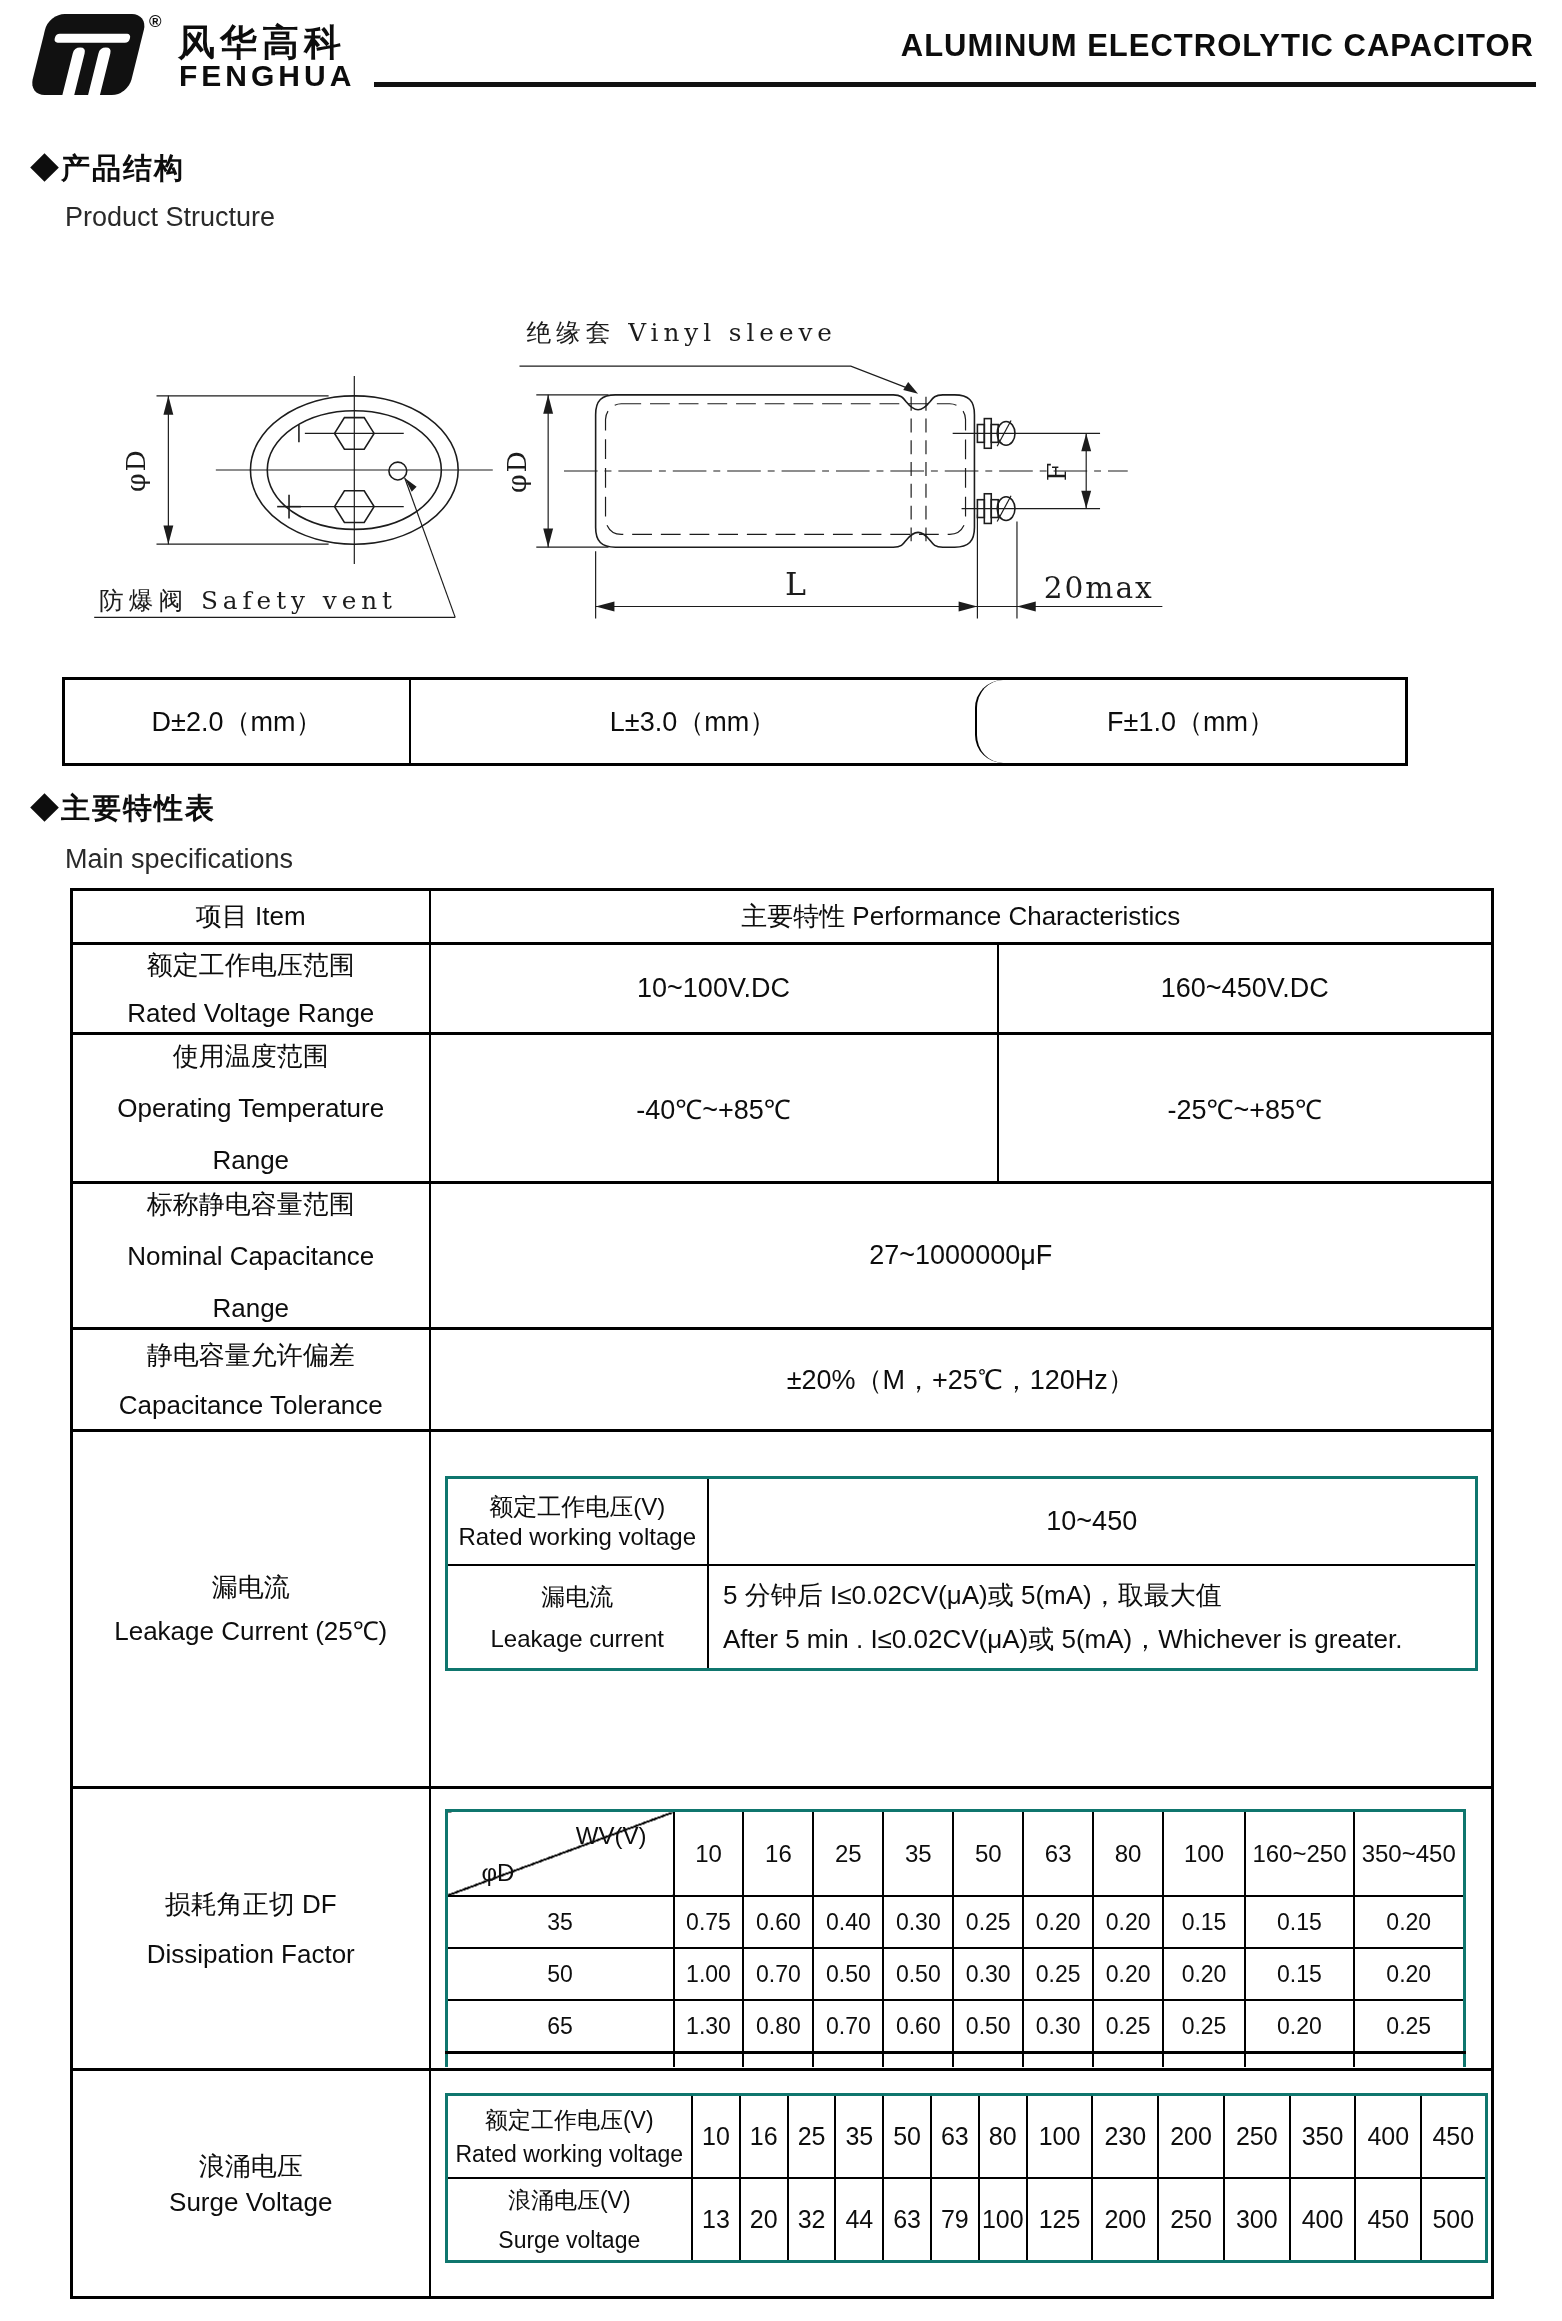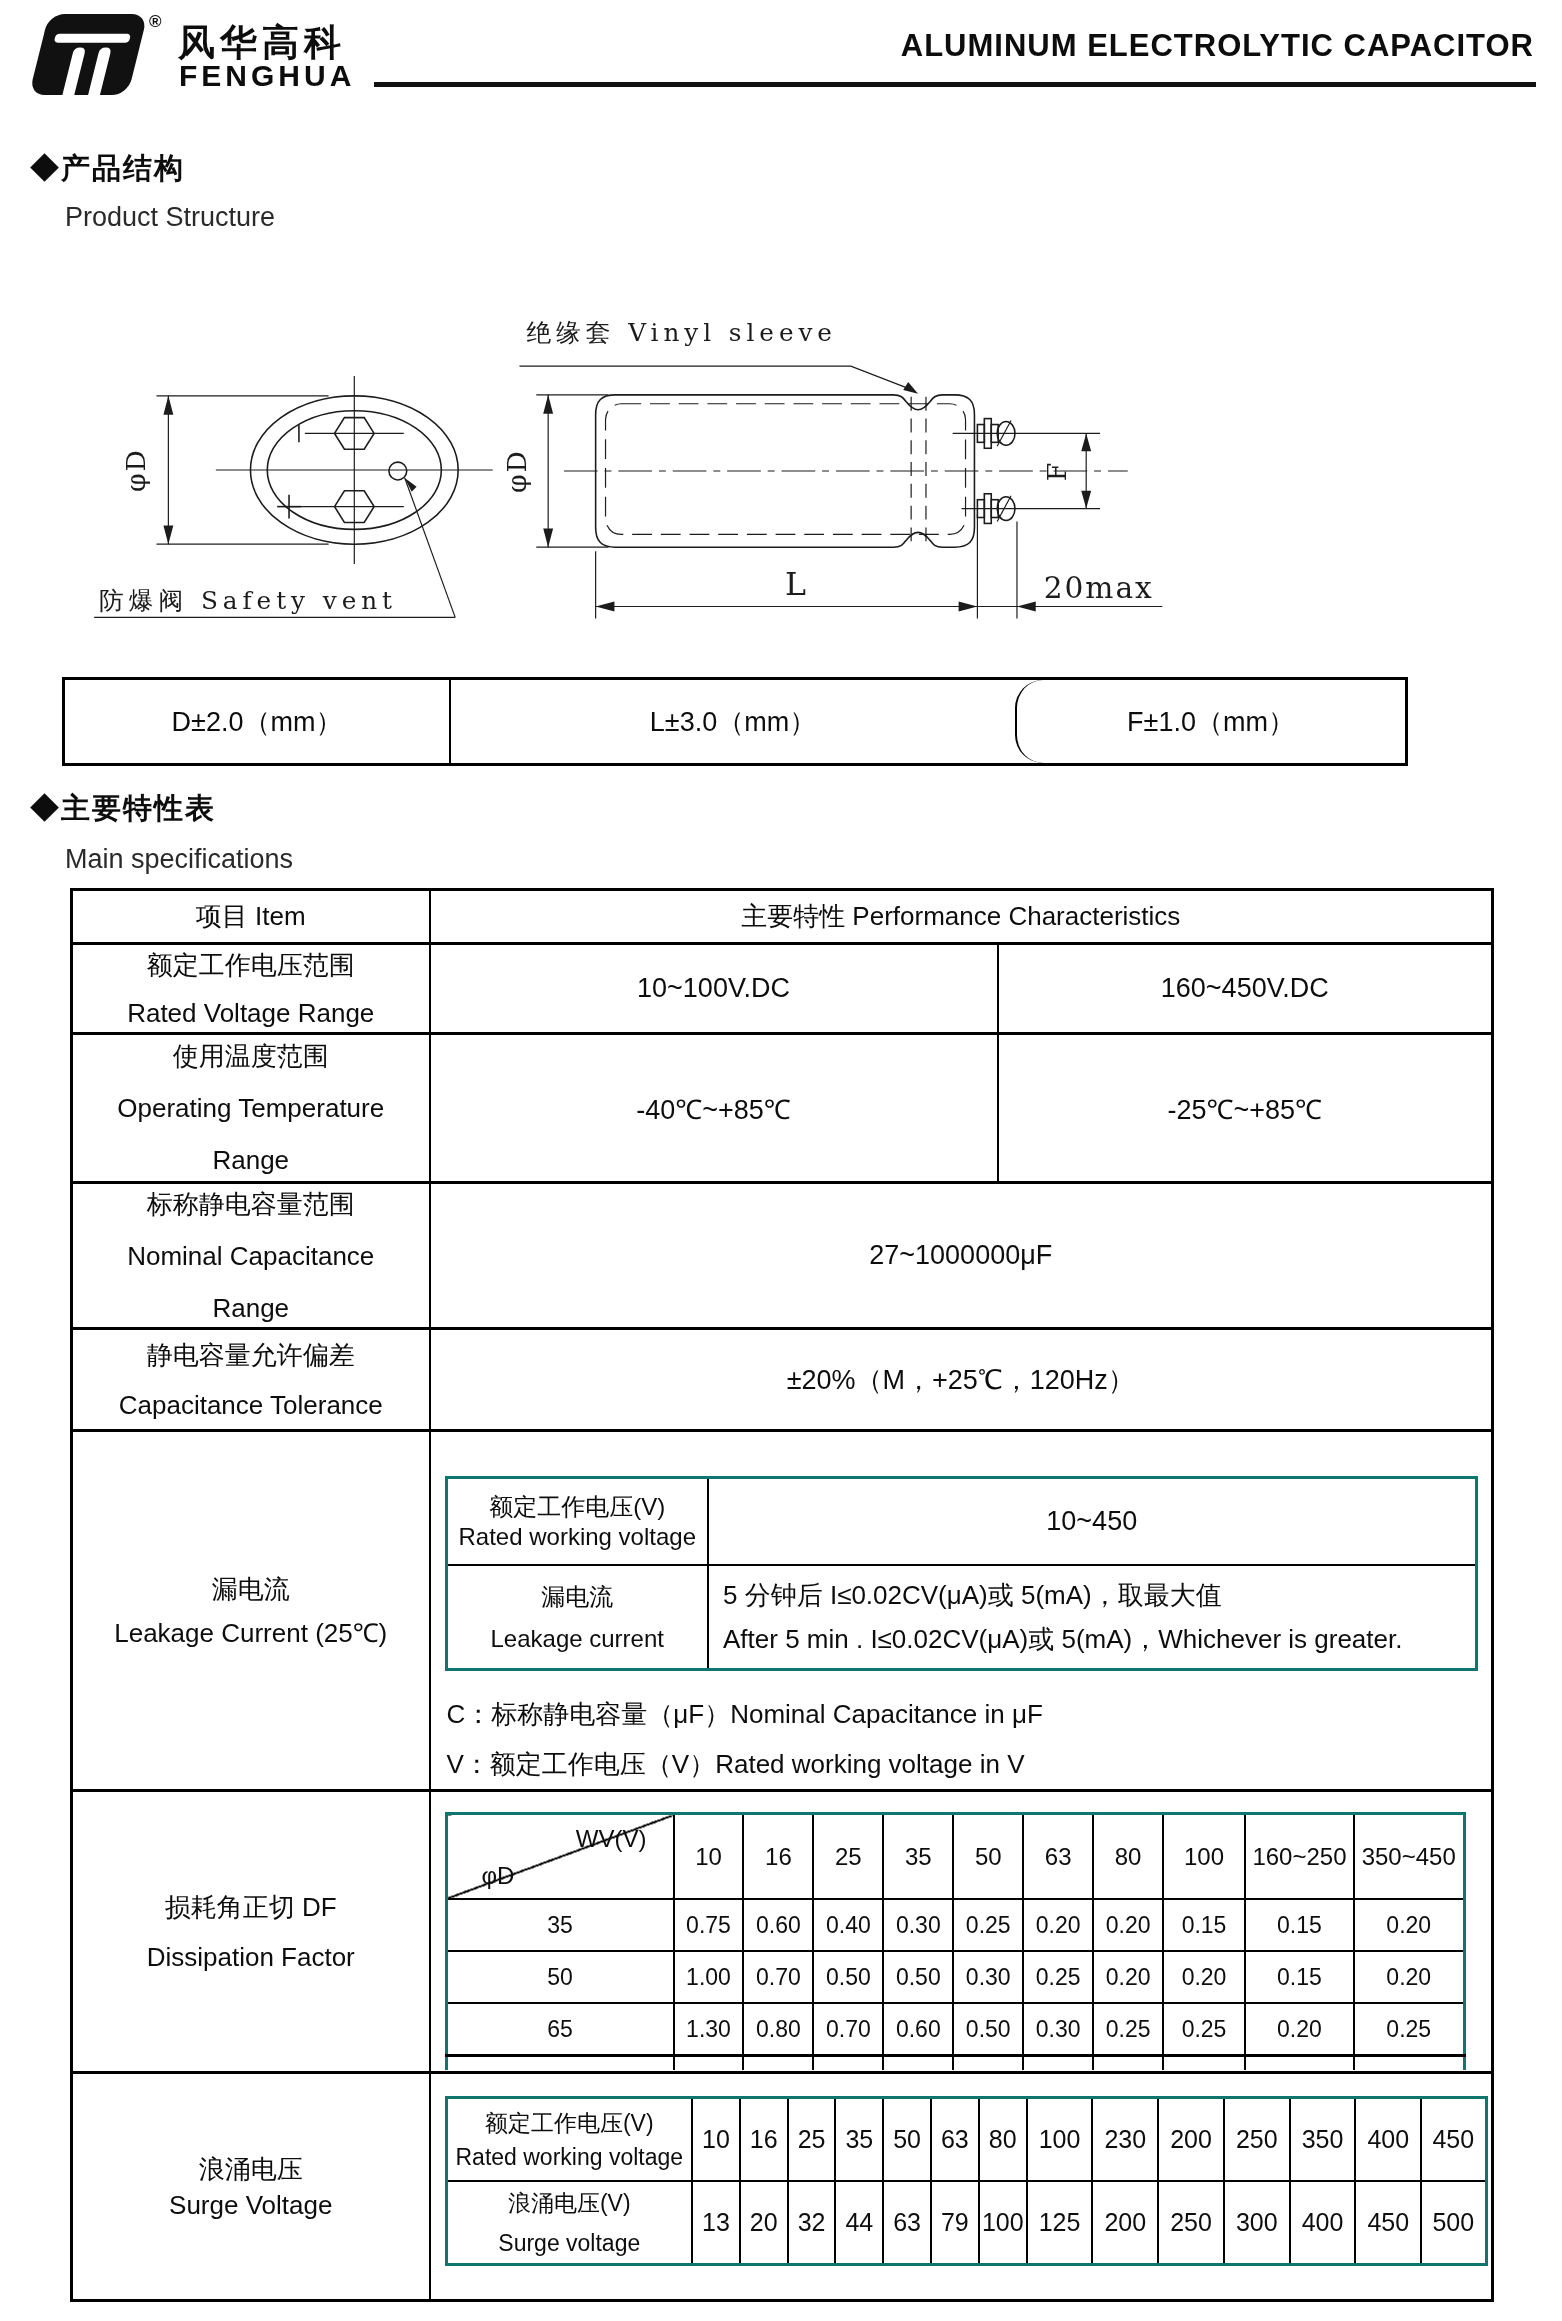--- a/index.html
+++ b/index.html
@@ -20,21 +20,21 @@
   .cad{stroke:#1c1c1c;fill:none;stroke-width:1.6;}
   .cadthin{stroke:#1c1c1c;fill:none;stroke-width:1.2;}
   .cadfill{fill:#1c1c1c;stroke:none;}
   text.cadt{fill:#1c1c1c;font-family:"DejaVu Serif",serif;font-size:25px;letter-spacing:5px;}
   text.cadd{fill:#1c1c1c;font-family:"DejaVu Serif",serif;font-size:27px;letter-spacing:2px;}
   
   .dlf{position:absolute;left:62px;top:677px;width:1340px;height:83px;display:flex;
        border:3px solid #000;}
   .dlf>div{display:flex;align-items:center;justify-content:center;font-size:27px;}
   .dlf>div+div{border-left:2px solid #000;}
-  .dlf .c1{width:384px;} .dlf .c2{width:564px;} .dlf .c3{flex:1;border-radius:28px;}
+  .dlf .c1{width:344px;} .dlf .c2{width:564px;} .dlf .c3{flex:1;border-radius:28px;}
   
   table{border-collapse:collapse;}
   .mainspec{position:absolute;left:70px;top:888px;width:1422px;table-layout:fixed;
             border:3px solid #000;font-size:26px;}
   .mainspec>tbody>tr>td{border-left:2px solid #000;border-top:3px solid #000;
                         text-align:center;vertical-align:middle;padding:0;}
   .mainspec>tbody>tr:first-child>td{border-top:none;}
   .mainspec>tbody>tr.hdr>td{height:51px;}
   .lbl div{line-height:1.0;}
   .val{font-size:27px;}
@@ -250,24 +250,20 @@
                   <div style="margin-bottom:12px">漏电流</div>
                   <div>Leakage current</div>
                 </td>
                 <td class="fx">
                   <div>5 分钟后 I≤0.02CV(μA)或 5(mA)，取最大值</div>
                   <div>After 5 min . I≤0.02CV(μA)或 5(mA)，Whichever is greater.</div>
                 </td>
               </tr>
             </tbody>
           </table>
-          <div class="notes">
-            <div>C：标称静电容量（μF）Nominal Capacitance in μF</div>
-            <div>V：额定工作电压（V）Rated working voltage in V</div>
-          </div>
         </td>
       </tr>
       <tr style="height:282px">
         <td class="lbl">
           <div style="margin-bottom:24px">损耗角正切 DF</div>
           <div>Dissipation Factor</div>
         </td>
         <td colspan="2" class="df-cell">
           <table class="inner df-tbl">
             <colgroup>

